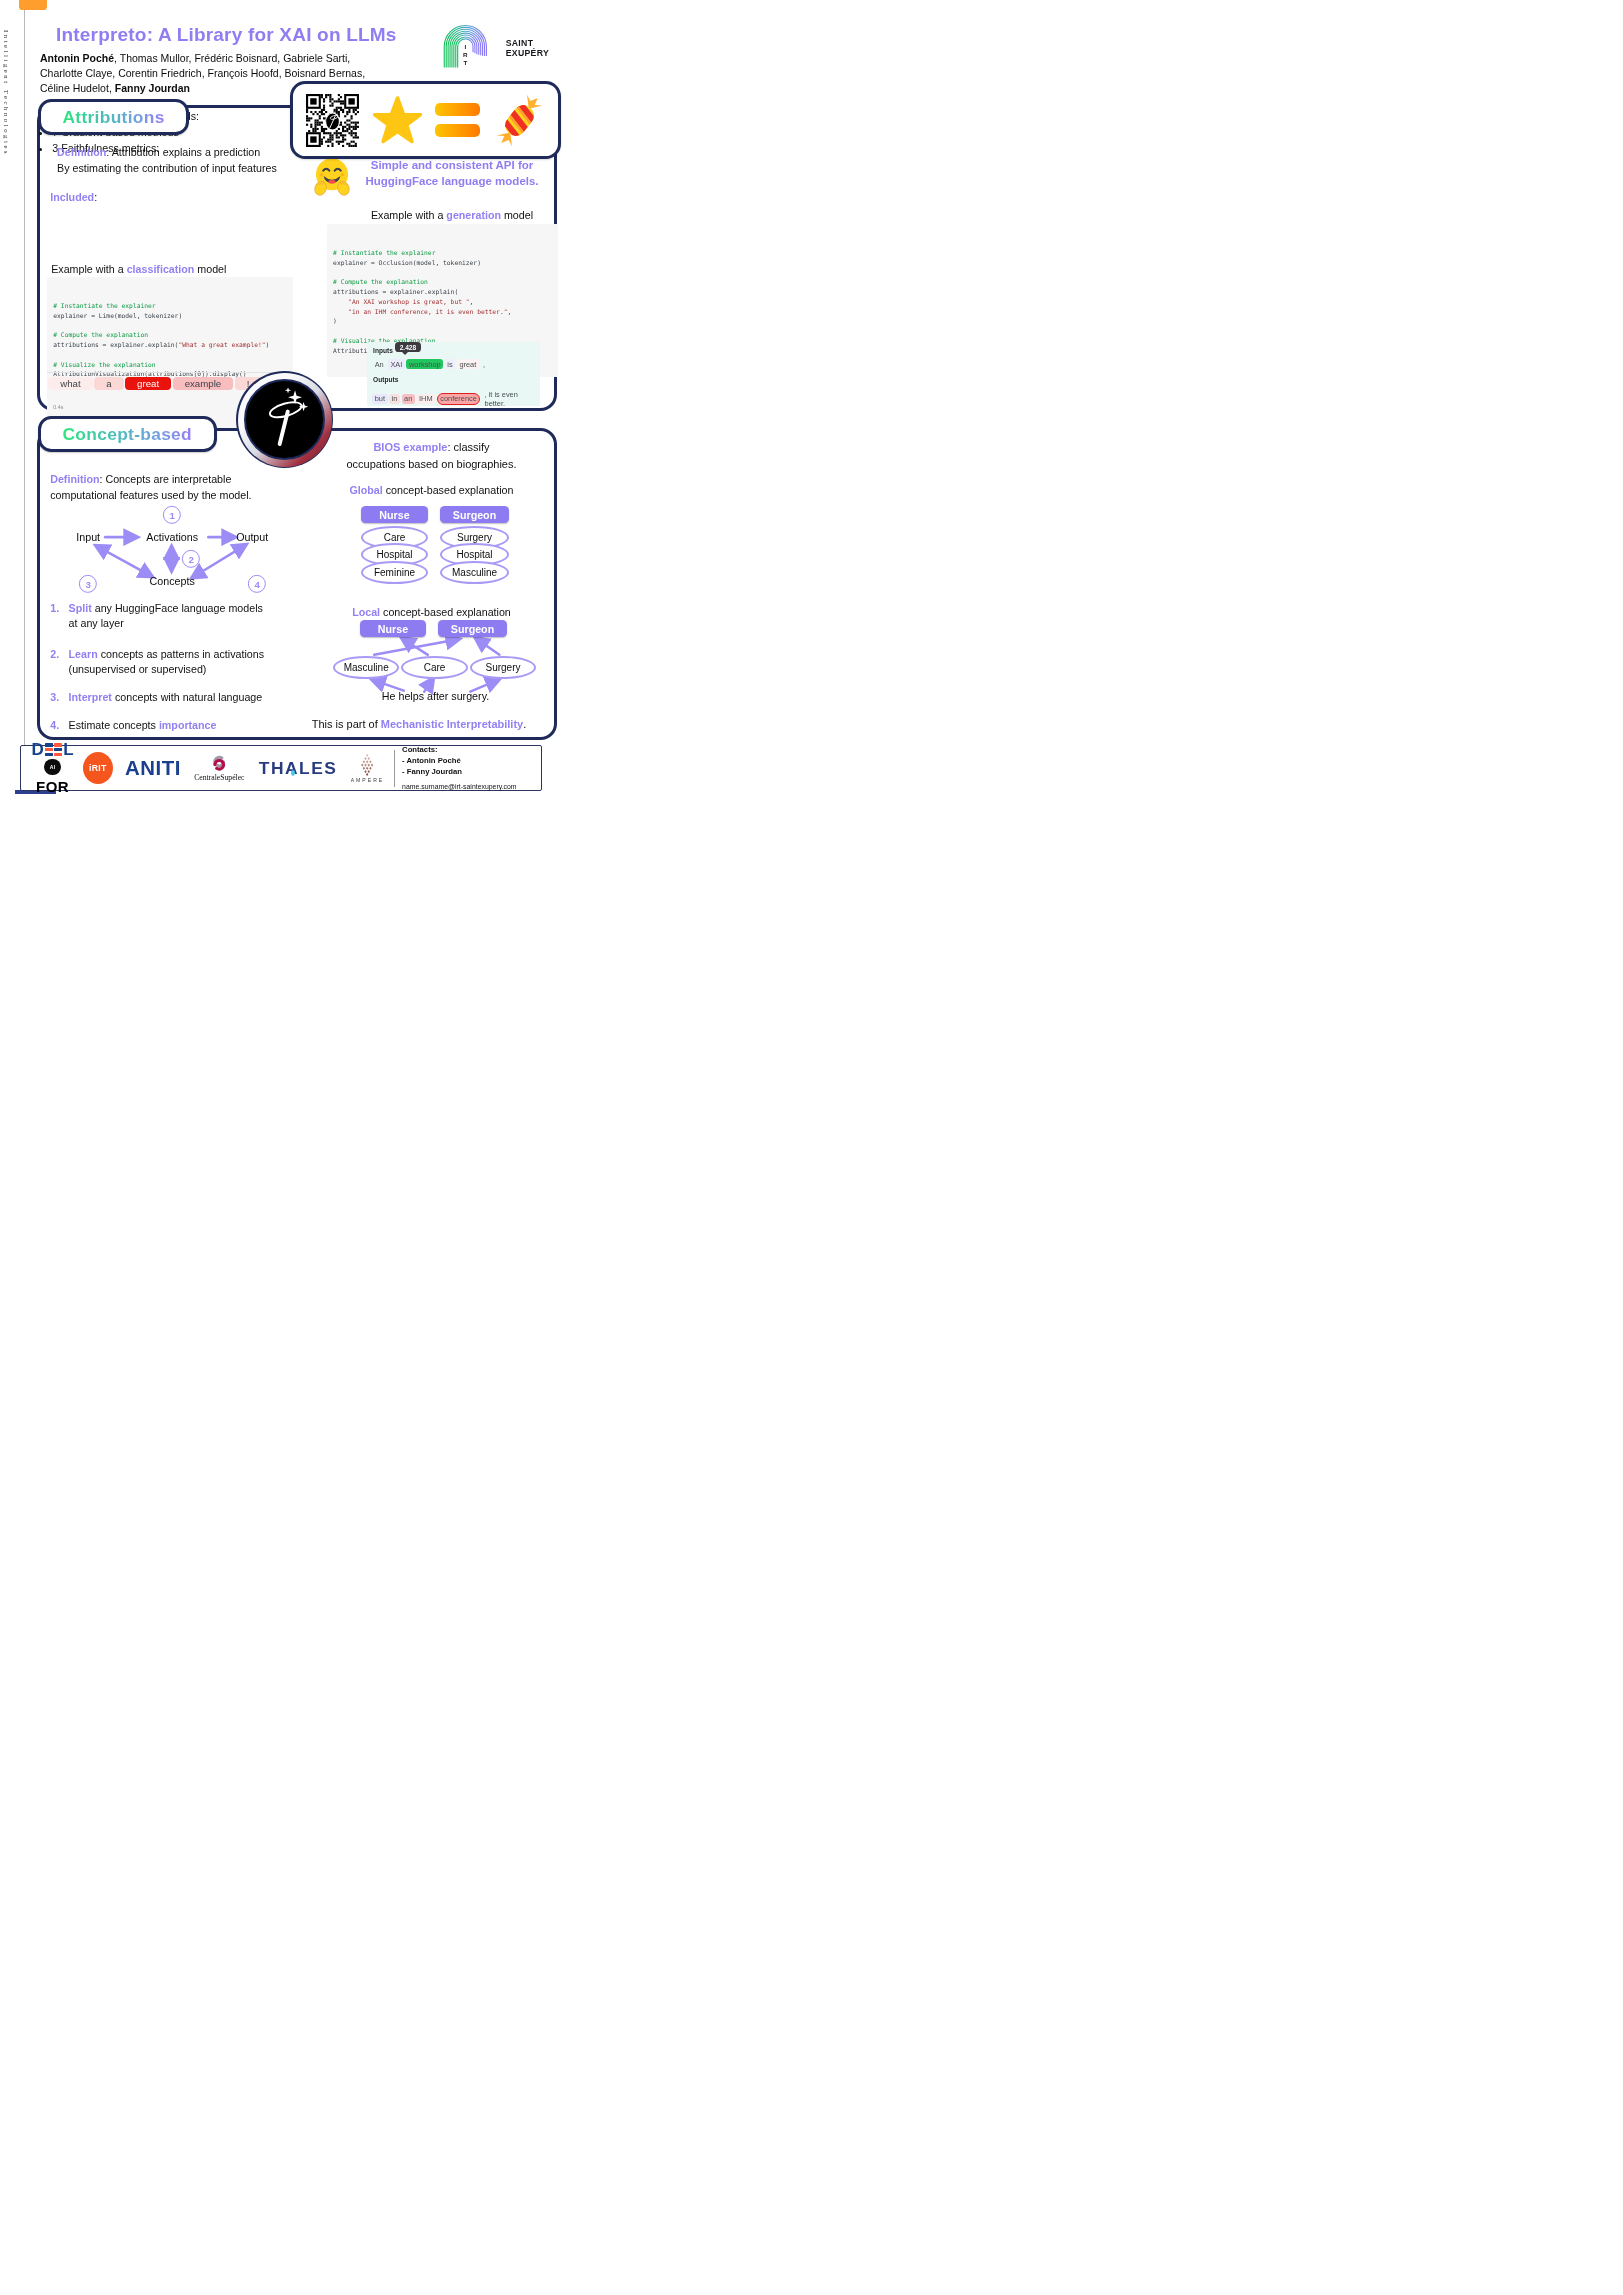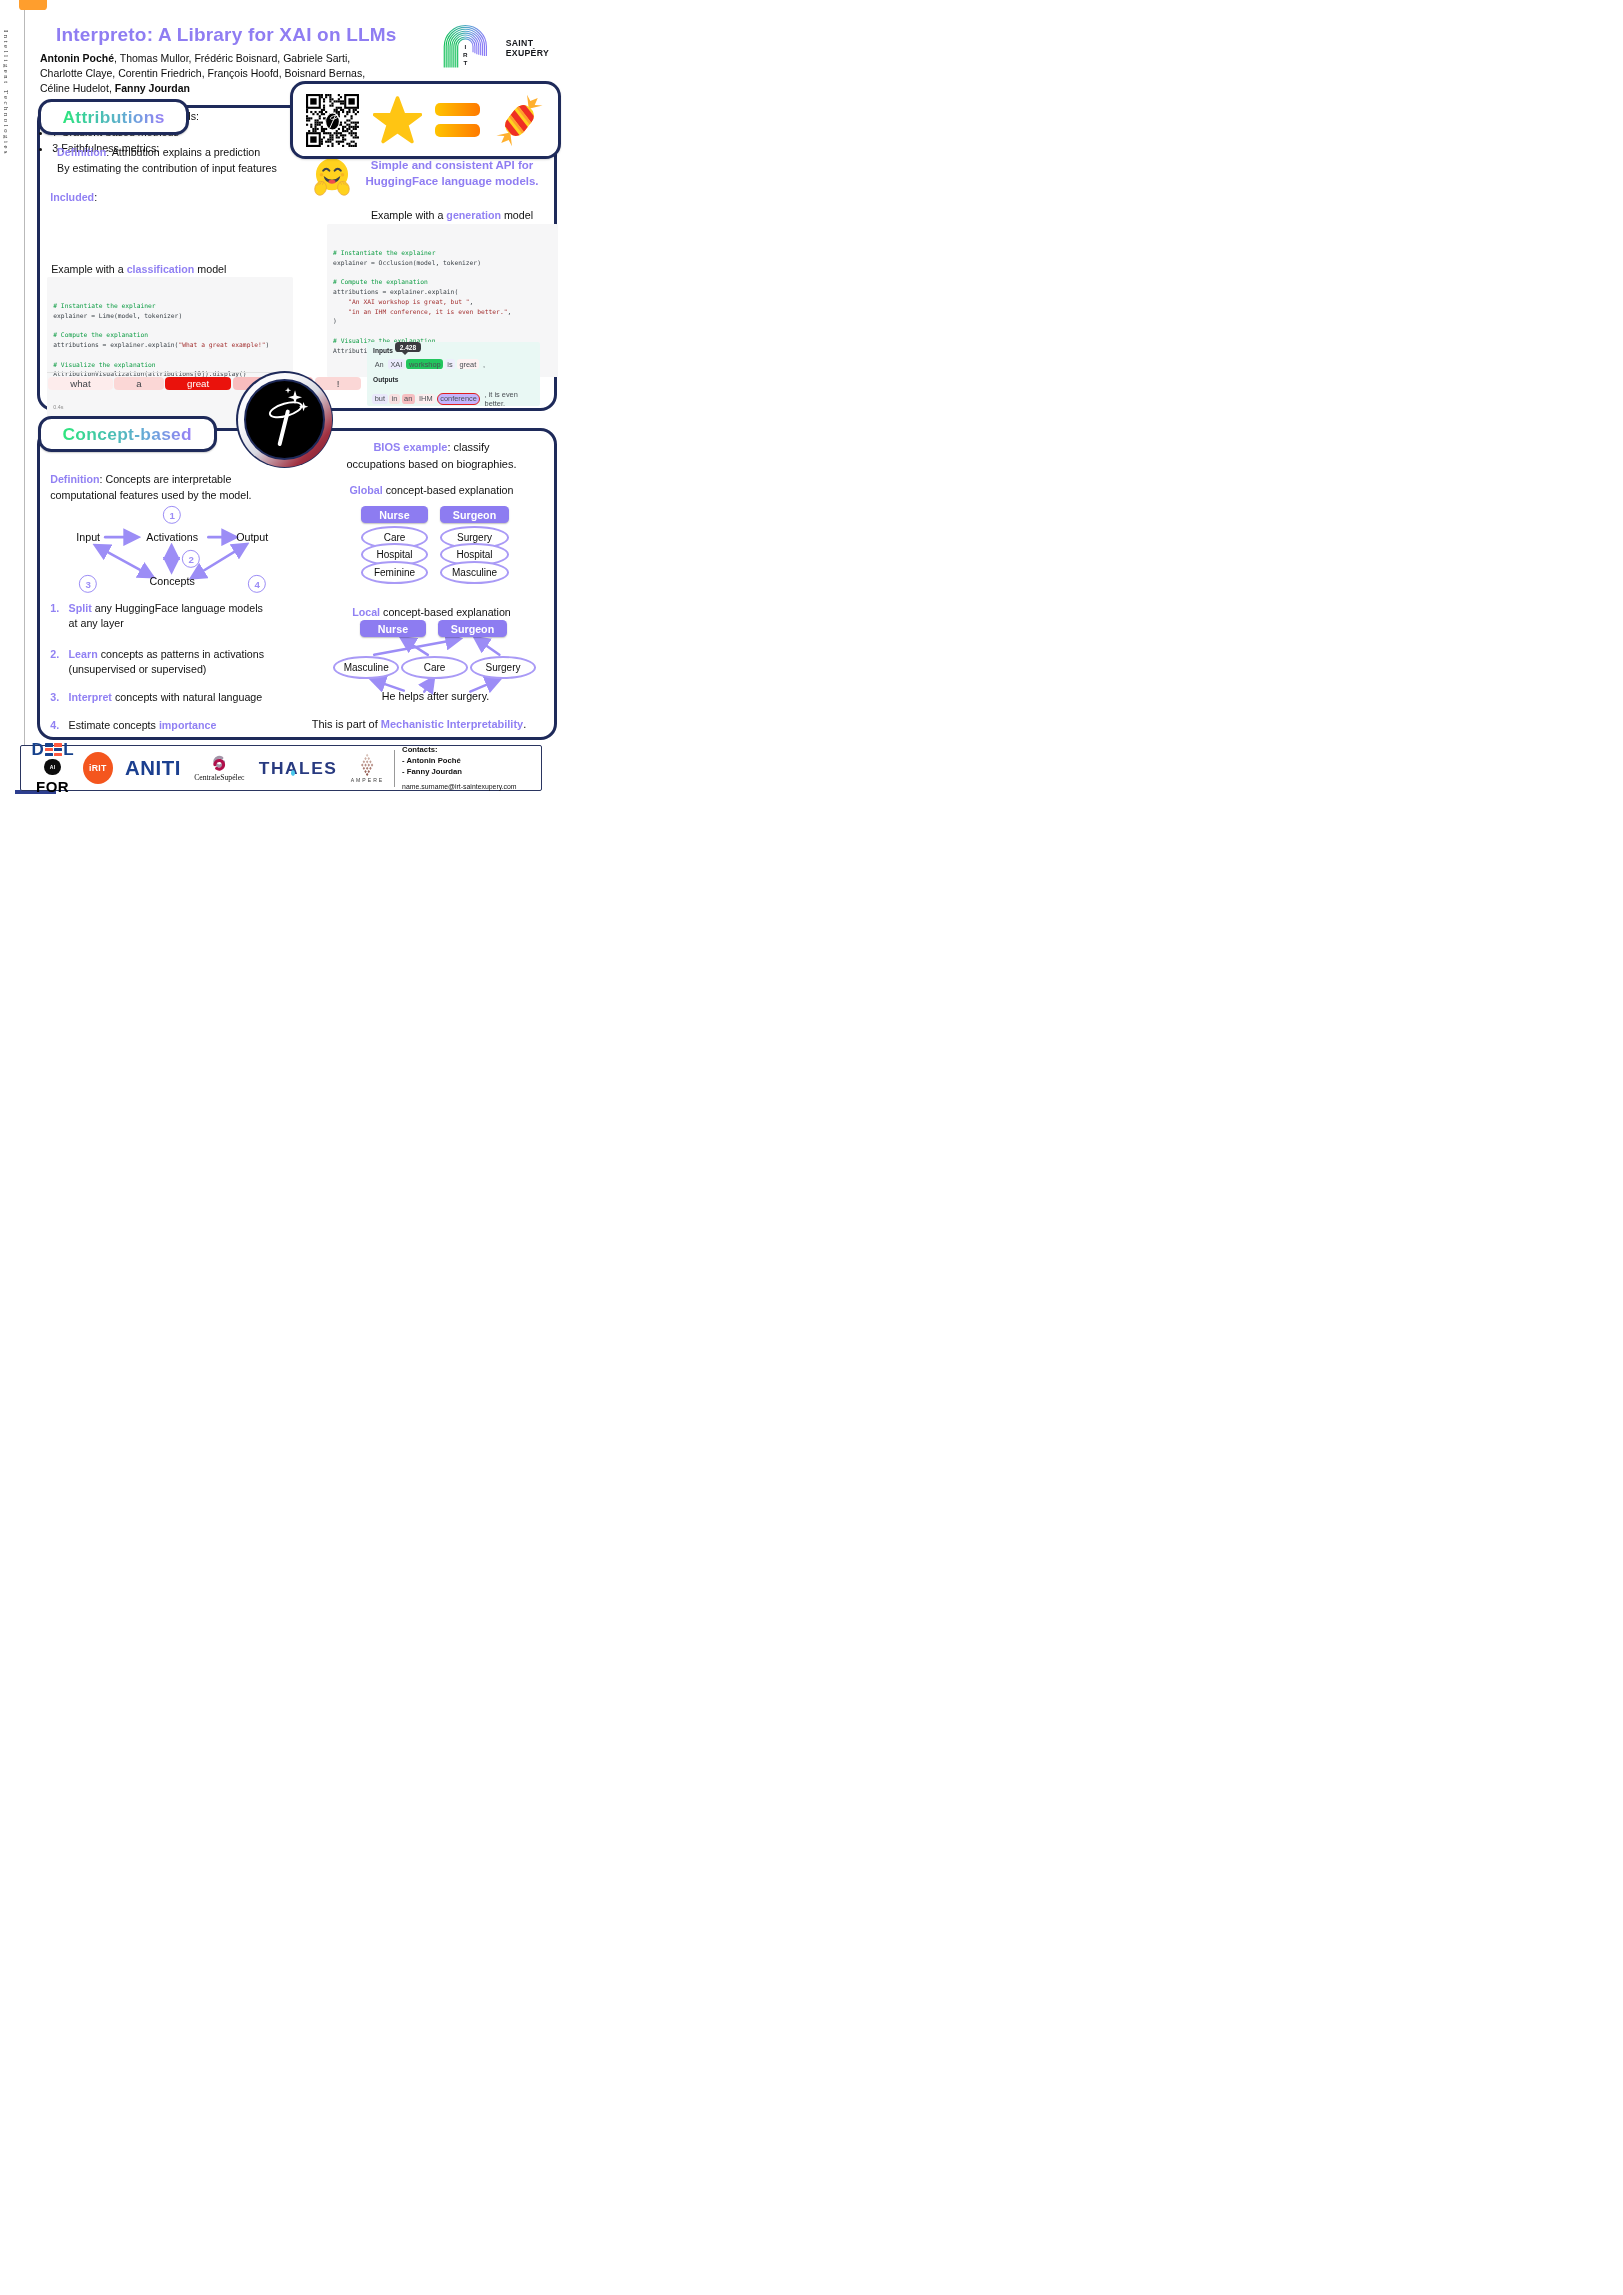--- a/index.html
+++ b/index.html
@@ -45,21 +45,21 @@
   .codebox{background:#f6f6f7;border-radius:1.5px;padding:4.6px 6.1px 2.6px;font-family:"DejaVu Sans Mono",monospace;
            font-size:6.3px;line-height:1.55;color:#3c4349;white-space:pre;}
   .codebox .tok-c{color:#0f9d45;}
   .codebox .tok-s{color:#a33131;}
   .codebox .tok-k{color:#3c4349;}
   .code1{left:7.2px;top:169px;width:234px;}
   .runtime{font-family:"Liberation Sans",sans-serif;color:#8d8d8d;font-size:5.4px;padding-top:4.6px;}
   .code-divider{left:7.2px;top:264px;width:240px;height:0.5px;background:#e2e2e2;}
   .tokrow{display:flex;gap:1.5px;align-items:center;color:#3f4348;}
   .a-result{left:8.2px;top:269px;font-size:9.7px;}
-  .a-result span, .viz-tok span{padding:1px 22px;border-radius:4.1px;}
+  .a-result span, .viz-tok span{padding:1px 12px;border-radius:4.1px;}
   .hug{left:270px;top:46px;width:44px;height:44px;}
   .a-api{left:316px;top:50px;width:192px;text-align:center;font-size:11.5px;font-weight:bold;color:#8f7df2;line-height:1.35;}
   .a-genhead{left:316px;top:100px;width:192px;text-align:center;}
   .code2{left:287px;top:116px;width:219px;}
   .vizpanel{left:327px;top:234px;width:173px;height:64px;background:#e9f8f4;border-radius:2px;}
   .vizpanel > div{position:absolute;}
   .viz-lbl{font-size:6.6px;font-weight:bold;color:#26292e;}
   .viz-in-lbl{left:6.1px;top:5.1px;}
   .viz-out-lbl{left:6.1px;top:34px;}
   .tip{left:27.6px;top:0px;background:#3b3b40;color:#fff;font-size:6.6px;font-weight:bold;
@@ -480,21 +480,21 @@
           <span style="background: rgb(239, 238, 252);">is</span>
           <span style="background: rgb(253, 242, 242);">great</span>
           <span>,</span>
         </div>
       <div class="viz-lbl viz-out-lbl">Outputs</div>
       <div class="viz-tok viz-out">
           <span style="background: rgb(233, 232, 251);">but</span>
           <span style="background: rgb(248, 224, 224);">in</span>
           <span style="background: rgb(246, 191, 193);">an</span>
           <span style="background: rgb(252, 238, 238);">IHM</span>
-          <span style="border: 1px solid rgb(224, 31, 31); border-radius: 7.7px; background: #c4b5fd;">conference</span>
+          <span style="border: 1px solid rgb(224, 31, 31); border-radius: 7.7px; background: #fca5a5;">conference</span>
           <span>, it is even better.</span>
         </div>
     </div>
   </div>
 
   <div class="badge">
     <div class="badge-ring">
       <div class="badge-inner">
         <svg viewBox="0 0 100 100" width="100%" height="100%">
           <rect x="46" y="36" width="5" height="48" rx="2.5" fill="#fff" transform="rotate(14 48 60)"></rect>

